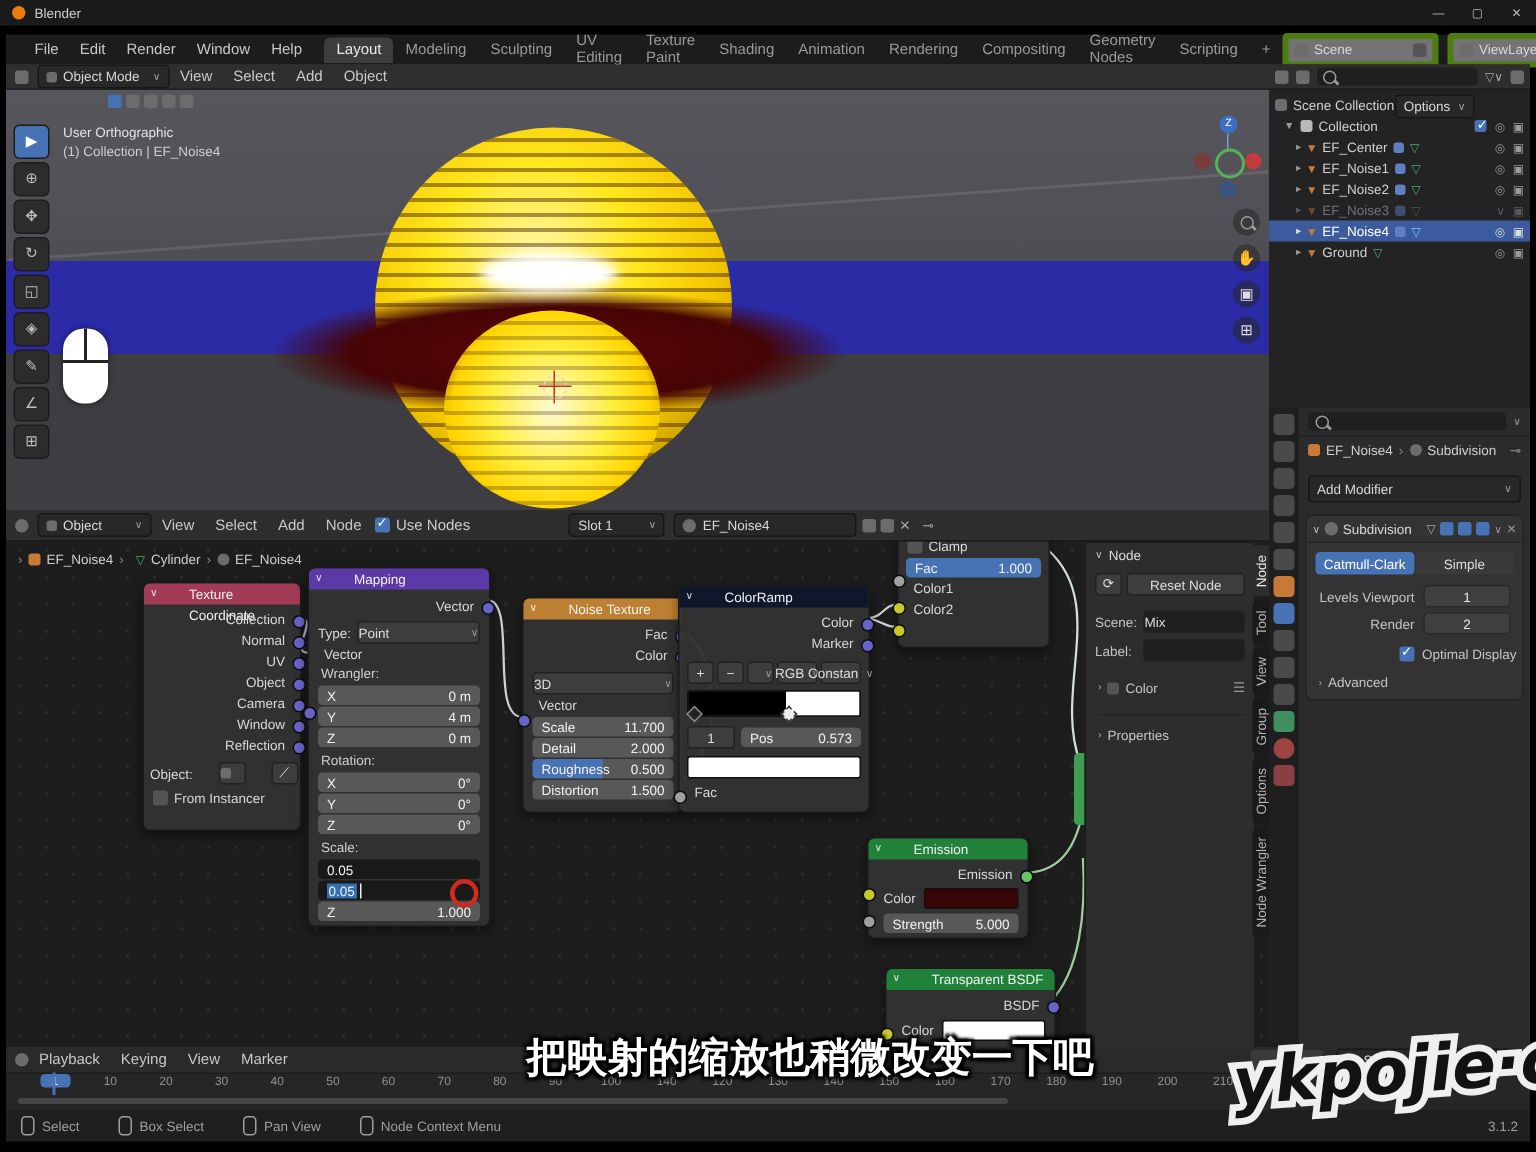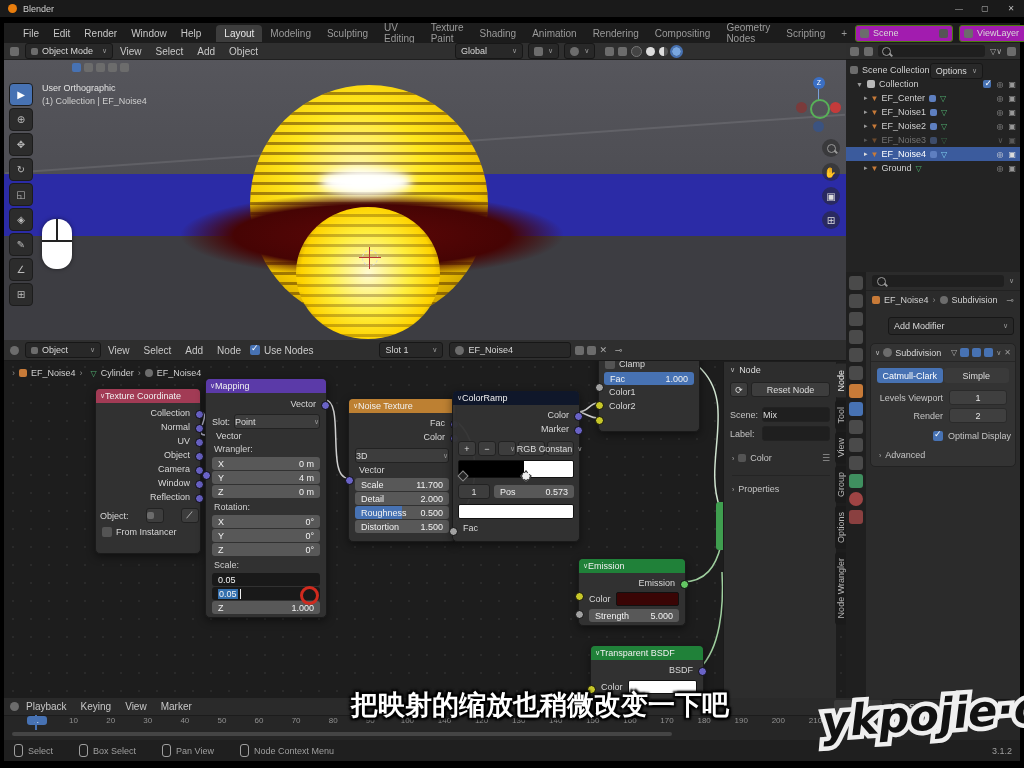--- a/index.html
+++ b/index.html
@@ -16,21 +16,21 @@
   .mag{width:7px;height:7px;border:1.5px solid #9a9a9a;border-radius:50%;display:inline-block;position:relative;flex:none;}
   .mag::after{content:"";position:absolute;width:4px;height:1.5px;background:#9a9a9a;transform:rotate(45deg);right:-3px;bottom:-1px;}
   
   #titlebar{left:0;top:0;width:1024px;height:17px;background:#1a1a1a;font-size:9px;color:#cfcfcf;}
   #titlebar .logo{width:9px;height:9px;border-radius:50%;background:#e87d0d;margin:0 6px 0 8px;}
   .wbtn{width:26px;height:17px;text-align:center;line-height:17px;font-size:8px;color:#bbb;}
   
   #topbar{left:4px;top:23px;width:1016px;height:20px;background:#1c1c1c;}
   .ws span{padding:3px 8px;font-size:10px;color:#9a9a9a;border-radius:4px 4px 0 0;}
   .ws span:first-child{background:#3d3d3d;color:#e8e8e8;}
-  .idbox{background:#a21caf;border:1px solid #4d7c0f;border-radius:3px;height:15px;display:flex;align-items:center;font-size:9px;padding:0 4px;gap:4px;}
+  .idbox{background:#737373;border:4px solid #4d7c0f;border-radius:3px;height:15px;display:flex;align-items:center;font-size:9px;padding:0 4px;gap:4px;}
   .ico{width:9px;height:9px;background:#6c6c6c;border-radius:2px;display:inline-block;flex:none;}
   
   #viewport{left:4px;top:43px;width:987px;height:297px;background:#4c4c52;overflow:hidden;}
   #vph{left:0;top:0;width:842px;height:16px;background:#2f2f2f;border-bottom:1px solid #202020;z-index:30;}
   .sphere-stripes{position:absolute;inset:0;border-radius:50%;
     background:repeating-linear-gradient(180deg,rgba(70,30,0,0) 0 7px,rgba(60,25,0,.45) 7px 10px);}
   .toolbtn{width:22px;height:21px;background:#2c2c2c;border:1px solid #1c1c1c;border-radius:4px;color:#bbb;
     font-size:10px;display:flex;align-items:center;justify-content:center;margin-bottom:2px;}
   .toolbtn.active{background:#4772b3;color:#fff;}
   .navbtn{width:18px;height:18px;border-radius:50%;background:rgba(40,40,40,.55);color:#ddd;font-size:10px;
@@ -50,21 +50,21 @@
   .pfield{background:#3f3f3f;border:1px solid #2a2a2a;border-radius:3px;height:13px;font-size:9px;
     display:flex;align-items:center;justify-content:center;color:#e8e8e8;}
   .seg{height:15px;font-size:9px;display:flex;align-items:center;justify-content:center;border-radius:3px;color:#ddd;background:#3a3a3a;}
   .seg.on{background:#4772b3;color:#fff;}
   
   #nedit{left:4px;top:340px;width:842px;height:358px;overflow:hidden;
     background:#1d1d1d;background-image:radial-gradient(circle,#2a2a2a 1px,rgba(0,0,0,0) 1.2px);background-size:18px 18px;}
   #neh{left:0;top:0;width:842px;height:20px;background:#2e2e2e;border-bottom:1px solid #191919;z-index:20;}
   .node{position:absolute;background:rgba(50,50,50,.96);border:1px solid #1a1a1a;border-radius:5px;
     box-shadow:0 3px 8px rgba(0,0,0,.45);z-index:5;}
-  .nhead{height:14px;border-radius:4px 4px 0 0;font-size:9px;line-height:14px;color:#f0f0f0;padding-left:9px;position:relative;}
+  .nhead{height:14px;border-radius:4px 4px 0 0;font-size:9px;line-height:14px;color:#f0f0f0;padding-left:30px;position:relative;}
   .nhead::before{content:"∨";position:absolute;left:4px;top:0;font-size:7px;color:rgba(255,255,255,.8);}
   .outrow{position:relative;text-align:right;font-size:9px;color:#d8d8d8;height:14px;line-height:14px;padding-right:10px;}
   .outrow::after{content:"";position:absolute;right:-4px;top:4px;width:7px;height:7px;border-radius:50%;
     background:#6a63c7;border:1px solid #0c0c0c;}
   .inlabel{font-size:9px;color:#d8d8d8;height:14px;line-height:14px;padding-left:10px;position:relative;}
   .sock{width:7px;height:7px;border-radius:50%;border:1px solid #0c0c0c;position:absolute;z-index:6;}
   .slider{background:#585858;border-radius:3px;height:13px;font-size:9px;color:#f2f2f2;
     display:flex;justify-content:space-between;align-items:center;padding:0 6px;}
   .nsec{font-size:9px;color:#cfcfcf;padding-left:8px;height:13px;line-height:13px;}
   .tinybtn{background:#3d3d3d;border:1px solid #222;border-radius:3px;height:13px;min-width:16px;
@@ -170,39 +170,20 @@
     <span class="box dd" style="margin-left:6px;width:76px">
       <span class="ico" style="width:7px;height:7px;margin-right:4px"></span>
       <span>Object Mode</span>
     </span>
     <span class="menu f">
         <span>View</span>
         <span>Select</span>
         <span>Add</span>
         <span>Object</span>
       </span>
-    <span style="margin-left:190px" class="f">
-      <span class="box dd" style="width:56px">
-        <span>Global</span>
-      </span>
-      <span class="box dd" style="margin-left:5px">
-          <span class="ico"></span>
-        </span>
-      <span class="box dd" style="margin-left:5px">
-          <span class="ico" style="border-radius:50%"></span>
-        </span>
-      <span class="f" style="margin-left:10px;gap:4px">
-        <span class="ico"></span>
-        <span class="ico"></span>
-        <span class="ico" style="border-radius:50%;background:#444;border:1px solid #777"></span>
-        <span class="ico" style="border-radius:50%;background:#ddd"></span>
-        <span class="ico" style="border-radius:50%;background:linear-gradient(90deg,#ddd 50%,#555 50%)"></span>
-        <span class="ico" style="border-radius:50%;background:#79a7e0;outline:2px solid #4772b3"></span>
-      </span>
-    </span>
   </div>
 
   <div class="r f" style="left:68px;top:20px;gap:3px;z-index:10">
     <span class="ico" style="background:#4772b3"></span>
     <span class="ico"></span>
     <span class="ico"></span>
     <span class="ico"></span>
     <span class="ico"></span>
   </div>
   <div class="box dd r" style="right:8px;top:20px;z-index:10">
@@ -363,21 +344,21 @@
       <span style="font-size:7px;color:#999">∨</span>
     </div>
     <div class="f" style="height:18px;padding:0 6px;gap:4px;font-size:9px;color:#cfcfcf">
       <span class="ico" style="background:#c77a38;width:8px;height:8px"></span>
       <span>EF_Noise4</span>
       <span style="color:#888">›</span>
       <span class="ico" style="border-radius:50%;width:8px;height:8px"></span>
       <span>Subdivision</span>
       <span style="margin-left:auto;color:#999">⊸</span>
     </div>
-    <div class="box dd" style="margin:8px 6px 0 22px;height:16px">
+    <div class="box dd" style="margin:8px 6px 0 6px;height:16px">
       <span>Add Modifier</span>
     </div>
 
     <div style="margin:8px 4px 0 4px;background:#333;border:1px solid #222;border-radius:5px;padding-bottom:6px">
       <div class="f" style="height:17px;padding:0 4px;gap:3px;border-bottom:1px solid #262626">
         <span style="font-size:7px;color:#bbb">∨</span>
         <span class="ico" style="border-radius:50%"></span>
         <span style="font-size:9px;flex:1">Subdivision</span>
         <span style="font-size:8px;color:#aaa">▽</span>
         <span class="ico" style="background:#4772b3"></span>
@@ -485,21 +466,21 @@
     <div class="f" style="margin:4px 4px 0 6px;gap:4px">
       <span class="chk off"></span>
       <span style="font-size:9px">From Instancer</span>
     </div>
   </div>
 
   <div class="node" style="left:201px;top:38px;width:120px;height:238px">
     <div class="nhead" style="background:#5b3aa8">Mapping</div>
     <div class="outrow" style="margin-top:4px">Vector</div>
     <div class="f" style="margin:3px 6px 0 6px;gap:4px">
-      <span style="font-size:9px">Slot:</span>
+      <span style="font-size:9px">Type:</span>
       <span class="tinybtn dd" style="flex:1;justify-content:flex-start">Point</span>
     </div>
     <div class="inlabel">Vector</div>
     <span class="sock" style="left:-4px;top:92px;background:#6a63c7"></span>
     <div class="nsec">Wrangler:</div>
     <div class="slider" style="margin:1px 6px 0 6px">
         <span>X</span>
         <span>0 m</span>
       </div>
     <div class="slider" style="margin:1px 6px 0 6px">

